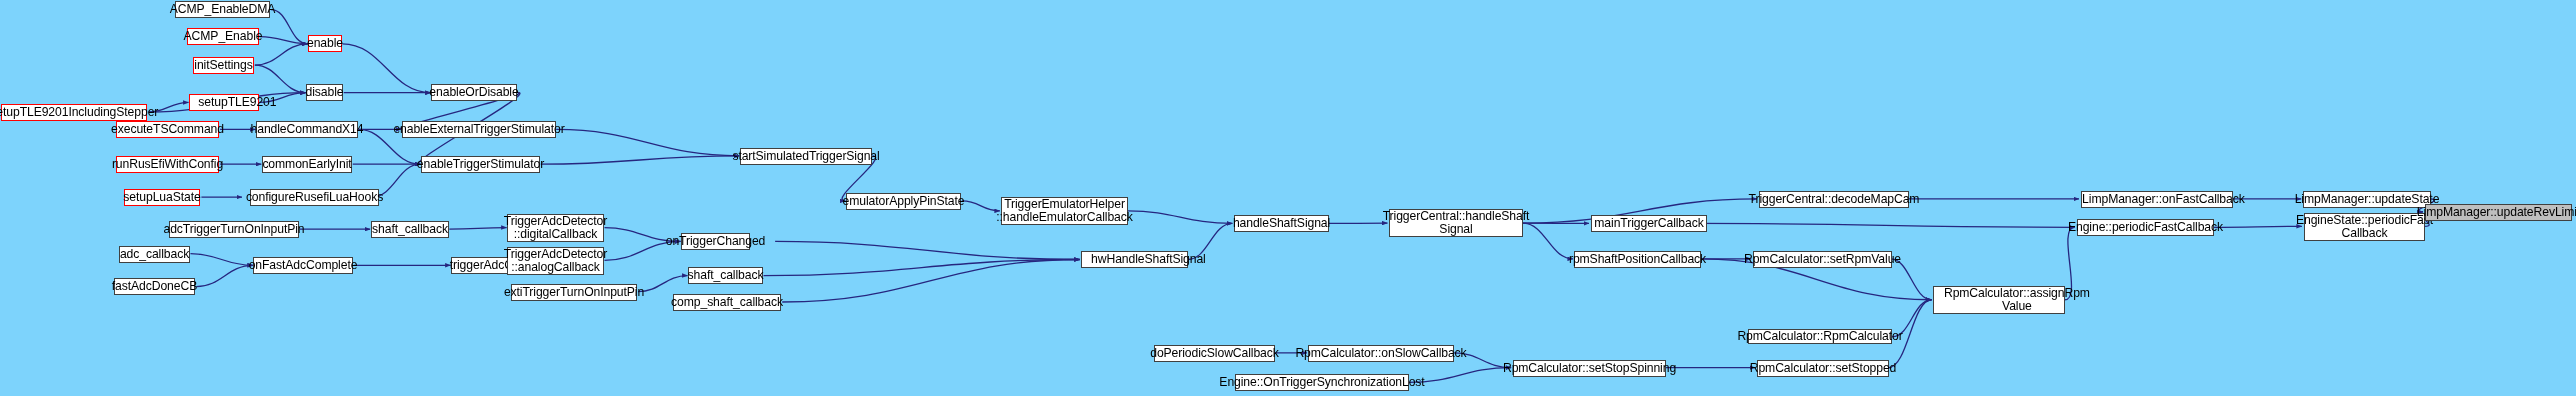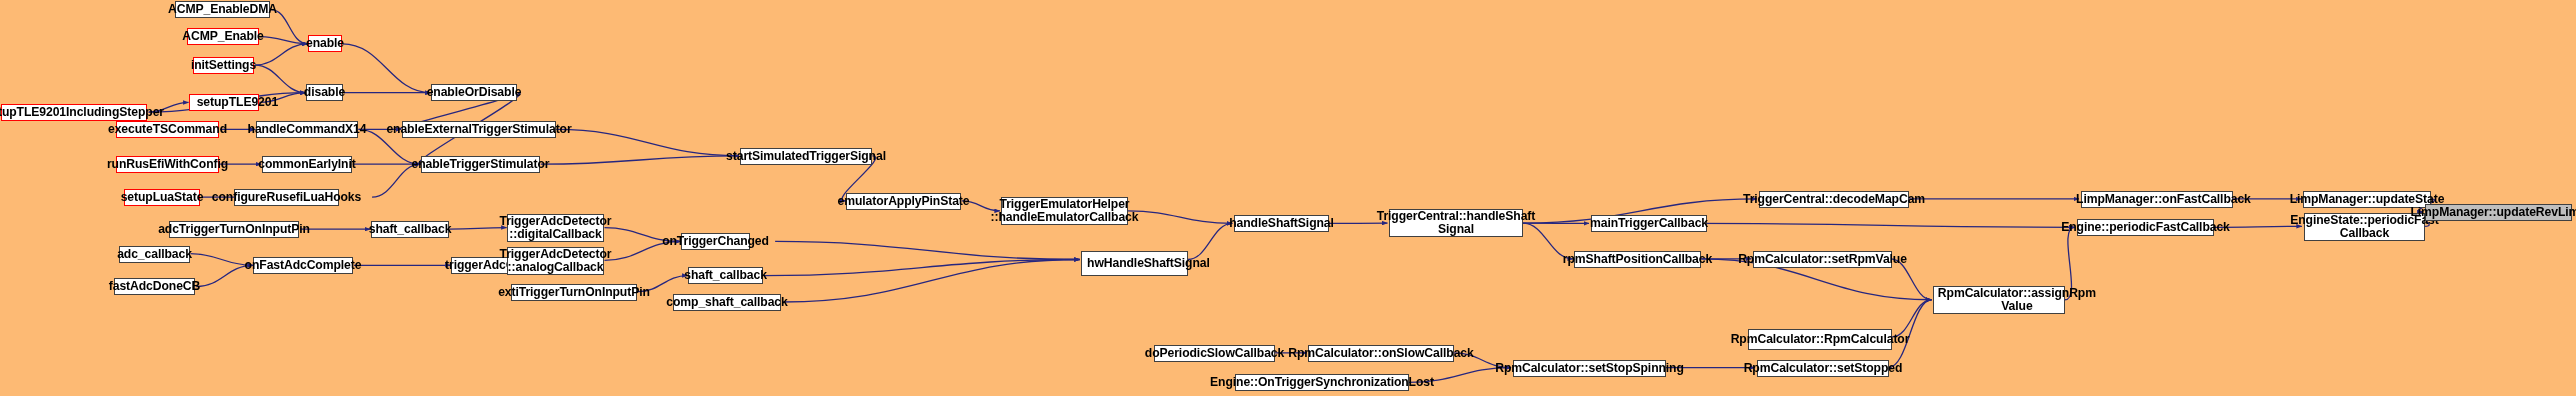--- a/index.html
+++ b/index.html
@@ -7,23 +7,22 @@
     padding: 0;
     background: #ffffff;
   }
   body {
     font-family: "Liberation Sans", sans-serif;
   }
   #graph-canvas {
     position: relative;
     width: 2576px;
     height: 396px;
-    background: #fdba74;
+    background: #7dd3fc;
     overflow: hidden;
-    font-weight: bold;
   }
   #edge-layer {
     position: absolute;
     left: 0;
     top: 0;
     width: 2576px;
     height: 396px;
     pointer-events: none;
   }
   .node {
@@ -131,56 +130,56 @@
       <div class="node red" style="left: 308px; top: 35px; width: 34px; height: 17px;">enable</div>
       <div class="node black" style="left: 306px; top: 84px; width: 37px; height: 17px;">disable</div>
       <div class="node red" style="left: 116px; top: 121px; width: 103px; height: 17px;">executeTSCommand</div>
       <div class="node black" style="left: 256px; top: 121px; width: 102px; height: 17px;">handleCommandX14</div>
       <div class="node black" style="left: 431px; top: 84px; width: 86px; height: 17px;">enableOrDisable</div>
       <div class="node black" style="left: 402px; top: 121px; width: 154px; height: 17px;">enableExternalTriggerStimulator</div>
       <div class="node red" style="left: 116px; top: 156px; width: 103px; height: 17px;">runRusEfiWithConfig</div>
       <div class="node black" style="left: 262px; top: 156px; width: 90px; height: 17px;">commonEarlyInit</div>
       <div class="node black" style="left: 421px; top: 156px; width: 119px; height: 17px;">enableTriggerStimulator</div>
       <div class="node red" style="left: 124px; top: 189px; width: 76px; height: 17px;">setupLuaState</div>
-      <div class="node black" style="left: 234px; top: 189px; width: 105px; height: 17px;">configureRusefiLuaHooks</div>
+      <div class="node black" style="left: 250px; top: 189px; width: 129px; height: 17px;">configureRusefiLuaHooks</div>
       <div class="node black" style="left: 740px; top: 148px; width: 132px; height: 17px;">startSimulatedTriggerSignal</div>
       <div class="node black" style="left: 846px; top: 193px; width: 115px; height: 17px;">emulatorApplyPinState</div>
       <div class="node black" style="left: 1001px; top: 197px; width: 127px; height: 28px;">TriggerEmulatorHelper
 ::handleEmulatorCallback</div>
       <div class="node black" style="left: 169px; top: 221px; width: 130px; height: 17px;">adcTriggerTurnOnInputPin</div>
       <div class="node black" style="left: 371px; top: 221px; width: 78px; height: 17px;">shaft_callback</div>
       <div class="node black" style="left: 507px; top: 214px; width: 97px; height: 28px;">TriggerAdcDetector
 ::digitalCallback</div>
       <div class="node black" style="left: 119px; top: 246px; width: 71px; height: 17px;">adc_callback</div>
       <div class="node black" style="left: 253px; top: 257px; width: 100px; height: 17px;">onFastAdcComplete</div>
       <div class="node black" style="left: 451px; top: 257px; width: 98px; height: 17px;">triggerAdcCallback</div>
       <div class="node black" style="left: 114px; top: 278px; width: 81px; height: 17px;">fastAdcDoneCB</div>
       <div class="node black" style="left: 507px; top: 247px; width: 97px; height: 28px;">TriggerAdcDetector
 ::analogCallback</div>
       <div class="node black" style="left: 681px; top: 233px; width: 69px; height: 17px;">onTriggerChanged</div>
       <div class="node black" style="left: 688px; top: 267px; width: 75px; height: 17px;">shaft_callback</div>
       <div class="node black" style="left: 511px; top: 284px; width: 126px; height: 17px;">extiTriggerTurnOnInputPin</div>
       <div class="node black" style="left: 673px; top: 294px; width: 108px; height: 17px;">comp_shaft_callback</div>
-      <div class="node black" style="left: 1081px; top: 251px; width: 107px; height: 25px; padding-left: 31px;">hwHandleShaftSignal</div>
+      <div class="node black" style="left: 1081px; top: 251px; width: 107px; height: 17px; padding-left: 31px;">hwHandleShaftSignal</div>
       <div class="node black" style="left: 1234px; top: 215px; width: 95px; height: 17px;">handleShaftSignal</div>
       <div class="node black" style="left: 1389px; top: 209px; width: 134px; height: 28px;">TriggerCentral::handleShaft
 Signal</div>
       <div class="node black" style="left: 1591px; top: 215px; width: 116px; height: 17px;">mainTriggerCallback</div>
       <div class="node black" style="left: 1574px; top: 251px; width: 127px; height: 17px;">rpmShaftPositionCallback</div>
       <div class="node black" style="left: 1759px; top: 191px; width: 150px; height: 17px;">TriggerCentral::decodeMapCam</div>
       <div class="node black" style="left: 1753px; top: 251px; width: 139px; height: 17px;">RpmCalculator::setRpmValue</div>
       <div class="node black" style="left: 2081px; top: 191px; width: 152px; height: 17px; padding-left: 16px;">LimpManager::onFastCallback</div>
       <div class="node black" style="left: 2077px; top: 219px; width: 137px; height: 17px;">Engine::periodicFastCallback</div>
       <div class="node black" style="left: 1933px; top: 286px; width: 132px; height: 28px; padding-left: 39px;">RpmCalculator::assignRpm
 Value</div>
       <div class="node black" style="left: 2303px; top: 191px; width: 128px; height: 17px;">LimpManager::updateState</div>
       <div class="node black" style="left: 2304px; top: 213px; width: 121px; height: 28px;">EngineState::periodicFast
 Callback</div>
       <div class="node current" style="left: 2425px; top: 204px; width: 147px; height: 17px;">LimpManager::updateRevLimit</div>
-      <div class="node black" style="left: 1748px; top: 329px; width: 144px; height: 21px;">RpmCalculator::RpmCalculator</div>
+      <div class="node black" style="left: 1748px; top: 329px; width: 144px; height: 15px;">RpmCalculator::RpmCalculator</div>
       <div class="node black" style="left: 1154px; top: 345px; width: 121px; height: 17px;">doPeriodicSlowCallback</div>
       <div class="node black" style="left: 1308px; top: 345px; width: 146px; height: 17px;">RpmCalculator::onSlowCallback</div>
       <div class="node black" style="left: 1235px; top: 374px; width: 174px; height: 17px;">Engine::OnTriggerSynchronizationLost</div>
       <div class="node black" style="left: 1513px; top: 360px; width: 153px; height: 17px;">RpmCalculator::setStopSpinning</div>
       <div class="node black" style="left: 1757px; top: 360px; width: 132px; height: 17px;">RpmCalculator::setStopped</div>
     </div>
 </div>
 
 
 </body></html>

